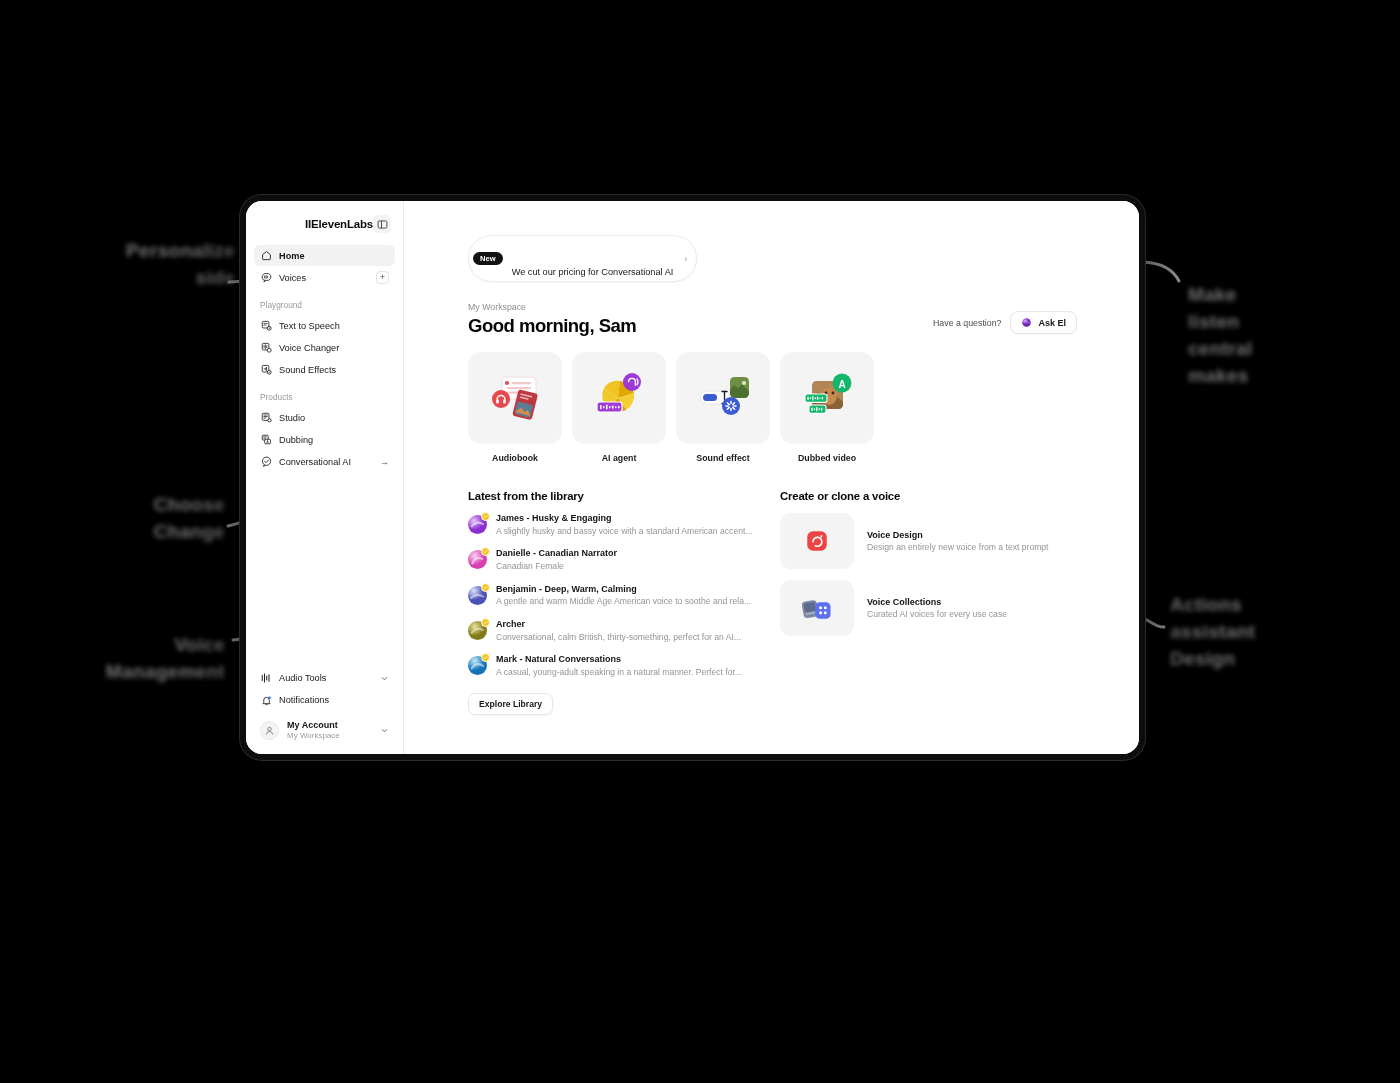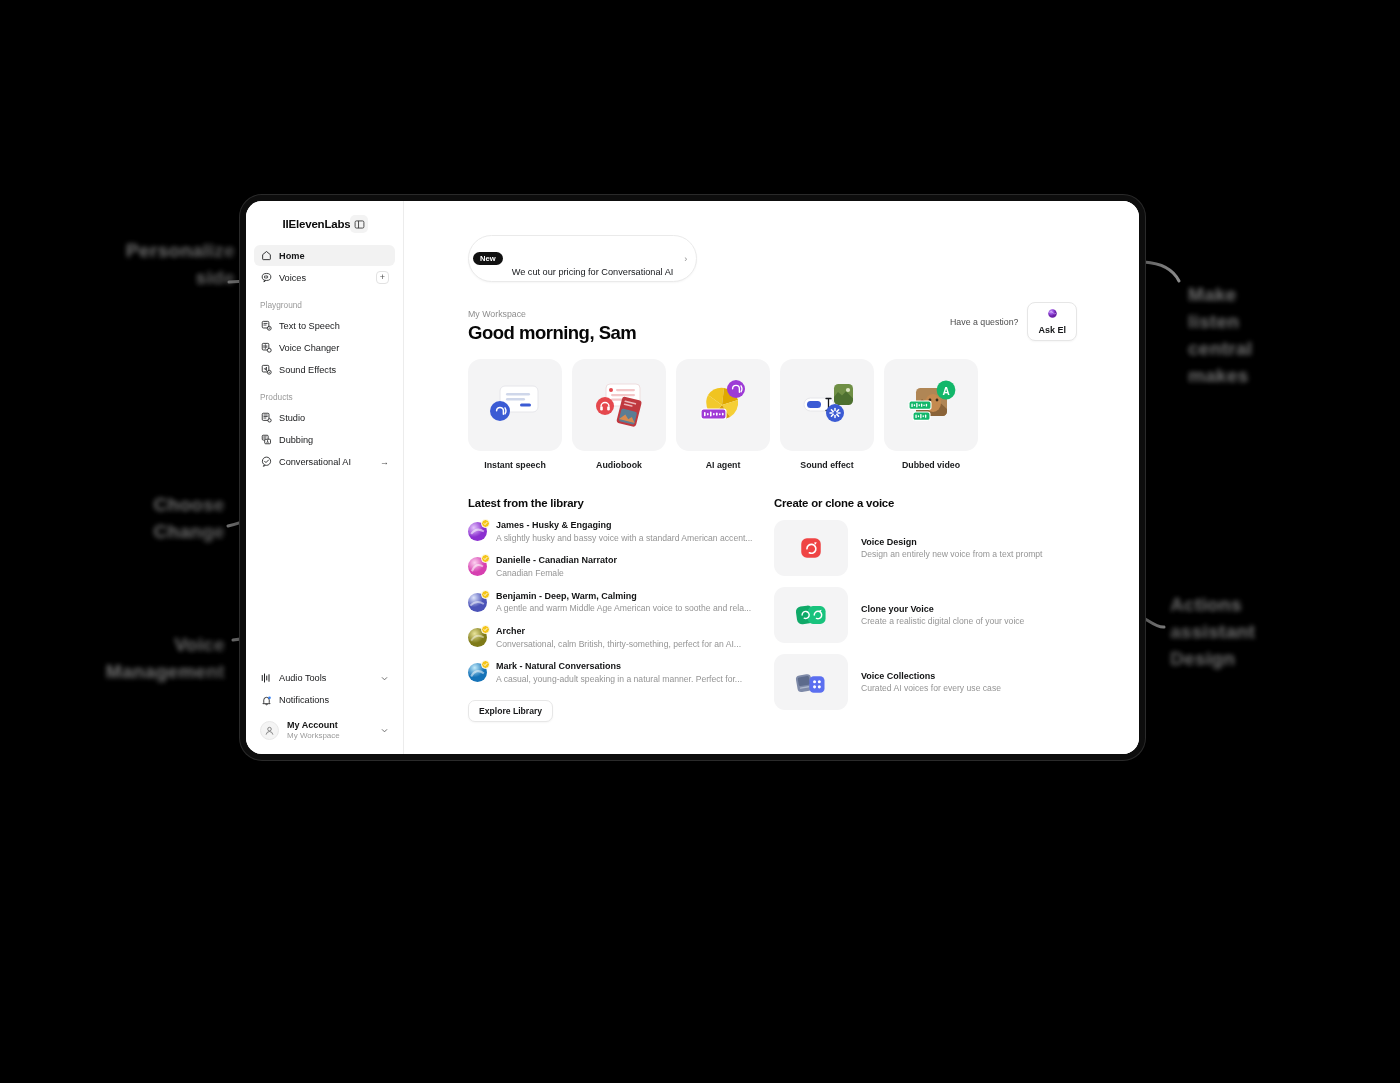--- a/index.html
+++ b/index.html
@@ -46,21 +46,21 @@
 
   
   .sidebar {
     width: 158px; flex: 0 0 158px;
     background: #ffffff;
     border-right: 1px solid #ececec;
     display: flex; flex-direction: column;
     padding: 10px 8px 8px 8px;
   }
   .brand-row {
-    display: flex; align-items: center; justify-content: center;
+    display: flex; align-items: center; justify-content: flex-end;
     padding: 4px 4px 12px 6px;
   }
   .brand-name { font-size: 11.5px; font-weight: 700; color: #0a0a0a; letter-spacing: -.2px; }
   .panel-btn {
     width: 18px; height: 18px; border-radius: 5px; background: #f3f3f3;
     display: flex; align-items: center; justify-content: center;
     cursor: pointer;
   }
 
   .nav-item {
@@ -122,36 +122,36 @@
   .promo-chev { font-size: 9px; color: #8b8b8b; margin-left: 2px; }
 
   .greet-row { display: flex; align-items: flex-end; justify-content: space-between; margin-top: 20px; }
   .ws-label { font-size: 8.8px; color: #8d8d8d; margin-bottom: 3px; }
   .greet-title { font-size: 18.5px; font-weight: 700; color: #070707; letter-spacing: -.5px; }
   .ask-wrap { display: flex; align-items: center; gap: 9px; padding-bottom: 3px; }
   .ask-label { font-size: 8.8px; color: #4d4d4d; }
   .ask-btn {
     display: inline-flex; align-items: center; gap: 6px;
     border: 1px solid #e6e6e6; border-radius: 8px; background: #fff;
-    padding: 5px 10px; cursor: pointer; box-shadow: 0 1px 2px rgba(0,0,0,.04); flex-direction: column;
+    padding: 5px 10px; cursor: pointer; box-shadow: 0 1px 2px rgba(0,0,0,.04);
   }
   .ask-btn-label { font-size: 9px; font-weight: 600; color: #17181a; }
 
   
   .tiles { display: flex; gap: 10px; margin-top: 15px; }
   .tile { width: 94px; cursor: pointer; }
   .tile-art {
     width: 94px; height: 92px; border-radius: 13px; background: #f4f4f5;
     display: flex; align-items: center; justify-content: center;
     position: relative; overflow: hidden;
   }
   .tile-label { margin-top: 9px; text-align: center; font-size: 8.8px; font-weight: 600; color: #1b1c1e; }
 
   
-  .cols { display: flex; gap: 14px; margin-top: 27px; }
+  .cols { display: flex; gap: 20px; margin-top: 27px; }
   .col-left { width: 292px; }
   .col-right { flex: 1; }
   .sec-title { font-size: 11.4px; font-weight: 700; color: #0a0a0a; margin-bottom: 11px; letter-spacing: -.2px; }
 
   .voice-row { display: flex; gap: 9px; align-items: flex-start; margin-bottom: 11px; cursor: pointer; }
   .voice-av { position: relative; width: 19px; height: 19px; flex: 0 0 19px; margin-top: 2px; }
   .voice-av .blob { width: 19px; height: 19px; border-radius: 50%; overflow: hidden; }
   .voice-av .check {
     position: absolute; top: -3px; right: -3px;
     width: 9px; height: 9px; border-radius: 50%; background: #f5c518;
@@ -434,34 +434,20 @@
                 </svg>
               </span>
               <span class="ask-btn-label">Ask El</span>
             </span>
           </div>
         </div>
 
         
         <div class="tiles">
 
-          <div class="tile">
-            <div class="tile-art">
-              <svg width="62" height="58" viewBox="0 0 62 58">
-                <rect x="16" y="10" width="38" height="26" rx="5" fill="#fff" stroke="#e6e6ea" stroke-width="1"></rect>
-                <rect x="22" y="17" width="24" height="2.6" rx="1.3" fill="#cfd7ea"></rect>
-                <rect x="22" y="22" width="19" height="2.6" rx="1.3" fill="#cfd7ea"></rect>
-                <rect x="36" y="27.5" width="11" height="3" rx="1.5" fill="#3b5bd4"></rect>
-                <circle cx="16" cy="35" r="10" fill="#3b5bd4"></circle>
-                <path d="M12.6 34.8 a3.4 3.4 0 0 1 6.8 0 v3.4" stroke="#fff" stroke-width="1.5" fill="none" stroke-linecap="round"></path>
-                <path d="M21 31.8 q2 3 0 6" stroke="#fff" stroke-width="1.4" fill="none" stroke-linecap="round"></path>
-              </svg>
-            </div>
-            <div class="tile-label">Instant speech</div>
-          </div>
 
           <div class="tile">
             <div class="tile-art">
               <svg width="62" height="58" viewBox="0 0 62 58">
                 <rect x="18" y="8" width="34" height="22" rx="4" fill="#fff" stroke="#eeddde" stroke-width="1"></rect>
                 <circle cx="23" cy="14" r="2" fill="#e5484d"></circle>
                 <rect x="28" y="13" width="19" height="2.2" rx="1.1" fill="#f3c7c9"></rect>
                 <rect x="23" y="18" width="24" height="2.2" rx="1.1" fill="#f3c7c9"></rect>
                 <rect x="23" y="22.5" width="17" height="2.2" rx="1.1" fill="#f3c7c9"></rect>
                 <g transform="rotate(14 40 36)">
@@ -717,35 +703,20 @@
                   <path d="M11 17 a5.5 5.5 0 1 1 3 4.9" stroke="#fff" stroke-width="2" fill="none" stroke-linecap="round"></path>
                   <path d="M19.5 9.5 l3.4 -1 -1 3.4 z" fill="#fff"></path>
                 </svg>
               </span>
               <span>
                 <span class="create-title" style="display:block">Voice Design</span>
                 <span class="create-desc" style="display:block">Design an entirely new voice from a text prompt</span>
               </span>
             </div>
 
-            <div class="create-row">
-              <span class="create-art">
-                <svg width="34" height="26" viewBox="0 0 42 32">
-                  <rect x="3" y="5" width="21" height="22" rx="6.5" fill="#0fa968" transform="rotate(-8 13 16)"></rect>
-                  <rect x="17" y="5" width="22" height="22" rx="6.5" fill="#18c37d"></rect>
-                  <path d="M10 16 a4.4 4.4 0 1 1 2.6 4" stroke="#fff" stroke-width="1.7" fill="none" stroke-linecap="round"></path>
-                  <path d="M25 16 a4.6 4.6 0 1 1 2.7 4.2" stroke="#fff" stroke-width="1.8" fill="none" stroke-linecap="round"></path>
-                  <path d="M31 10.4 l3 -.9 -.9 3 z" fill="#fff"></path>
-                </svg>
-              </span>
-              <span>
-                <span class="create-title" style="display:block">Clone your Voice</span>
-                <span class="create-desc" style="display:block">Create a realistic digital clone of your voice</span>
-              </span>
-            </div>
 
             <div class="create-row">
               <span class="create-art">
                 <svg width="34" height="27" viewBox="0 0 42 34">
                   <g transform="rotate(-10 14 18)">
                     <rect x="3" y="7" width="19" height="21" rx="5" fill="#7e8aa8"></rect>
                     <rect x="5.4" y="9.4" width="14.2" height="11" rx="2" fill="#5d6b8c"></rect>
                     <rect x="6" y="22" width="12" height="1.8" rx=".9" fill="#aeb8cd"></rect>
                   </g>
                   <rect x="19" y="9" width="19" height="21" rx="5.5" fill="#5b6ff0"></rect>

